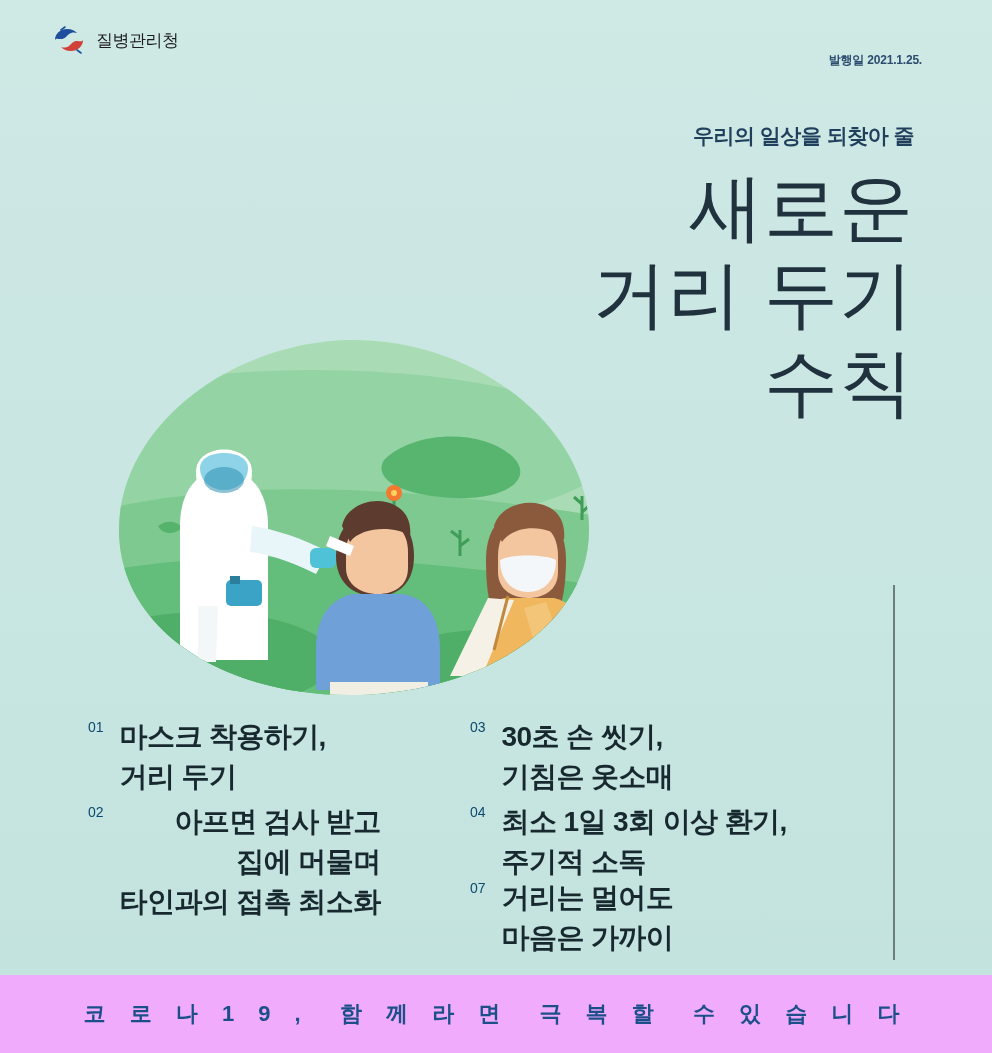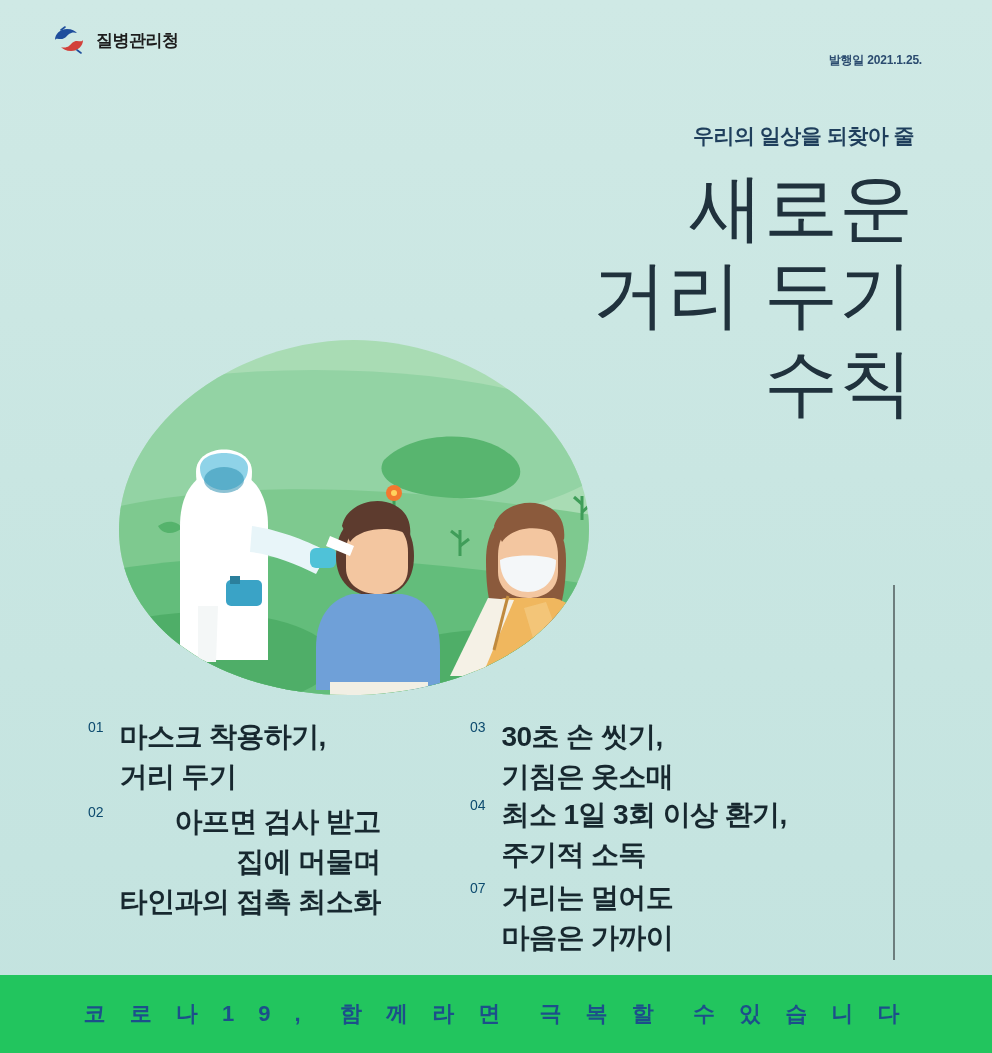--- a/index.html
+++ b/index.html
@@ -36,21 +36,21 @@
     align-items: center;
     gap: 10px;
   }
   .kdca-mark {
     width: 34px;
     height: 28px;
     position: relative;
   }
   .kdca-name {
     font-size: 17px;
-    font-weight: bold;
+    font-weight: normal;
     color: #1d1d1d;
     letter-spacing: -0.5px;
   }
   .issue-date {
     position: absolute;
     top: 52px;
     right: 70px;
     font-size: 12px;
     font-weight: bold;
     color: #2b4b6f;
@@ -127,31 +127,31 @@
     color: #17282f;
     line-height: 1.42;
     letter-spacing: -0.6px;
     white-space: pre-line;
   }
   .col-left  { left: 88px; }
   .col-right { left: 470px; }
   .r1 { top: 12px; }
   .r2 { top: 97px; text-align: right; }
   .r3 { top: 12px; }
-  .r4 { top: 90px; }
+  .r4 { top: 97px; }
   .r5 { top: 173px; }
 
   
   .footer-bar {
     position: absolute;
     left: 0;
     bottom: 0;
     width: 992px;
     height: 78px;
-    background: #22c55e;
+    background: #f0abfc;
     display: flex;
     align-items: center;
     justify-content: center;
   }
   .footer-text {
     font-size: 22px;
     font-weight: bold;
     color: #1c4f8a;
     letter-spacing: 9px;
     white-space: pre;

